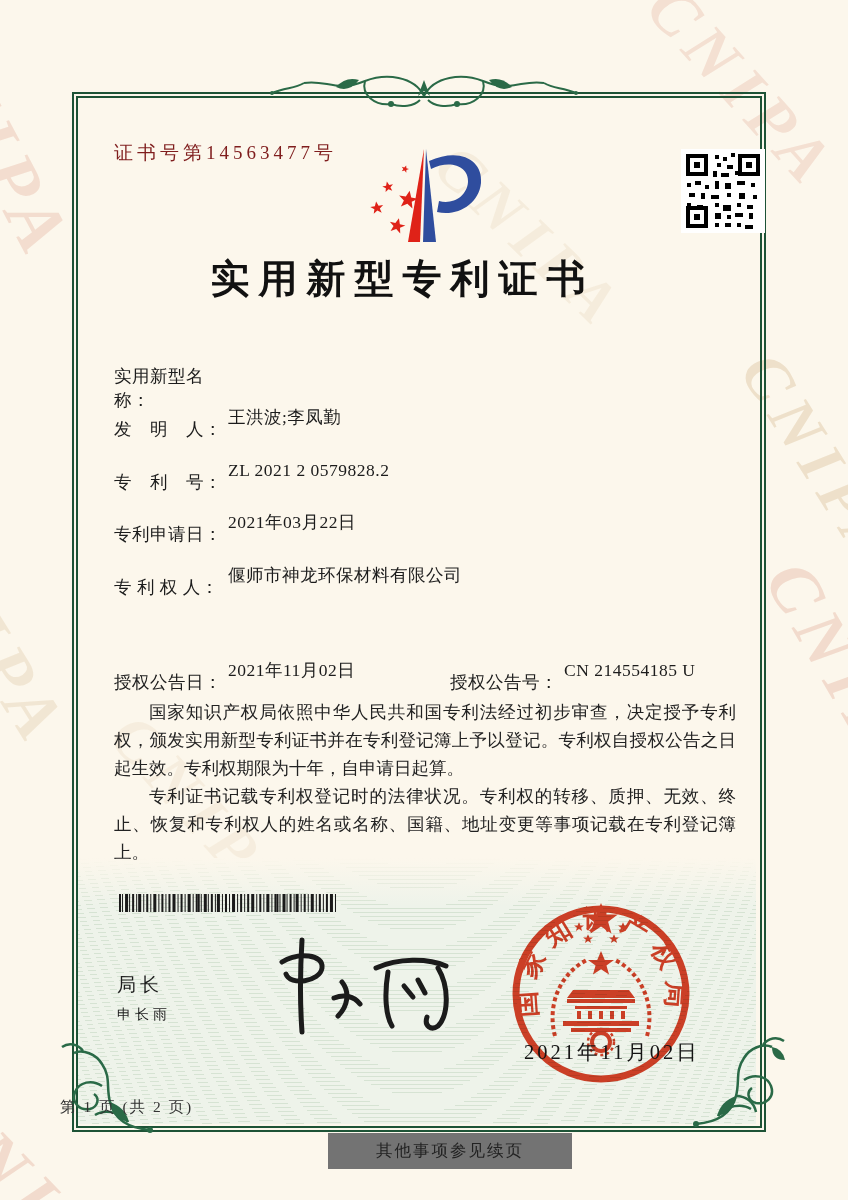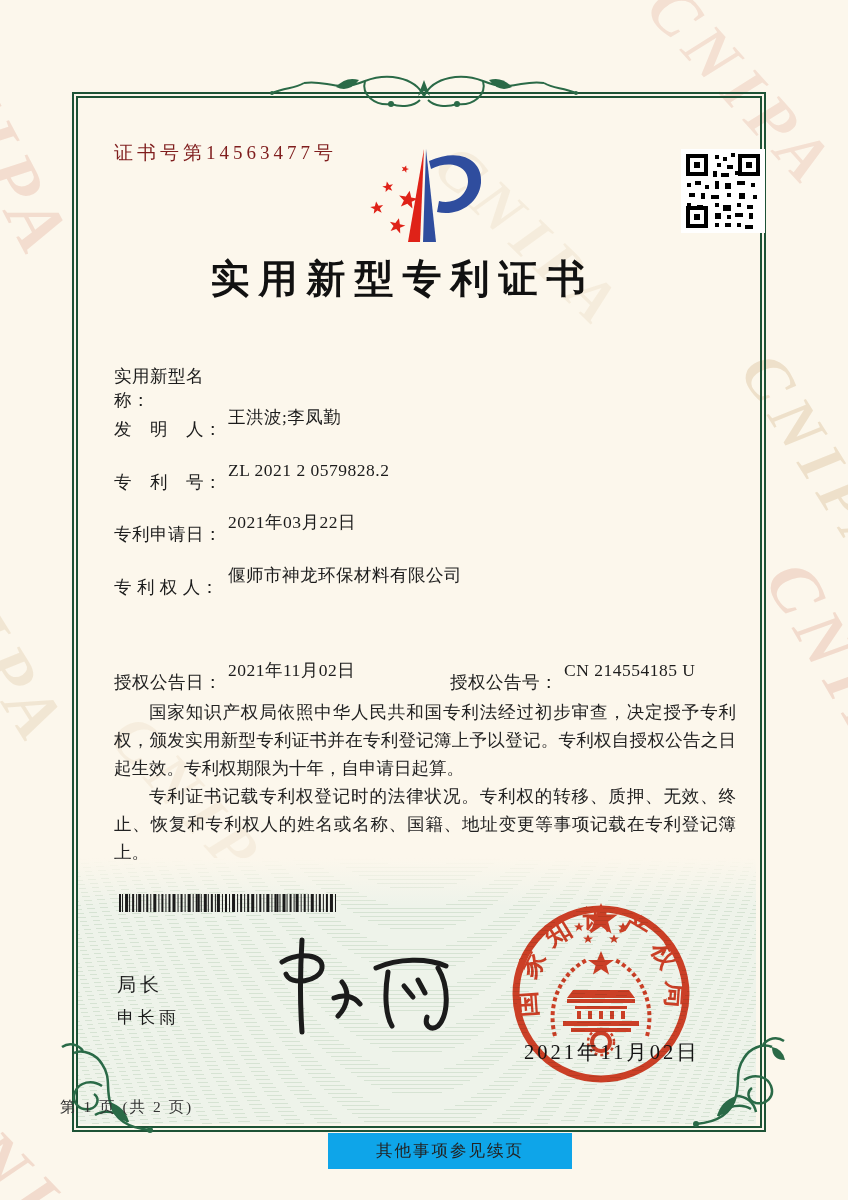--- a/index.html
+++ b/index.html
@@ -42,28 +42,28 @@
   .fvalue{letter-spacing:.5px;}
   .r1{top:352px}.r2{top:405px}.r3{top:458px}.r4{top:510px}.r5{top:563px}.r6{top:615px}.r7{top:658px}
   .gval1{flex:0 0 222px;}
   
   .body-text{position:absolute;left:114px;top:698px;width:622px;font-size:17.5px;line-height:28px;
              text-align:justify;color:#222;}
   .body-text p{margin:0;text-indent:2em;}
   
   .barcode{position:absolute;left:119px;top:894px;width:218px;height:18px;}
   .signer-title{position:absolute;left:117px;top:972px;font-size:19px;letter-spacing:4px;}
-  .signer-name{position:absolute;left:117px;top:1006px;font-size:17px;letter-spacing:4px;}
+  .signer-name{position:absolute;left:117px;top:1006px;font-size:14px;letter-spacing:4px;}
   .signature{position:absolute;left:242px;top:928px;width:210px;height:112px;}
   .seal{position:absolute;left:509px;top:902px;width:184px;height:184px;mix-blend-mode:multiply;opacity:.96;}
   .seal-date{position:absolute;left:524px;top:1038px;font-size:20.5px;letter-spacing:3px;color:#141414;
              white-space:nowrap;}
   .page-num{position:absolute;left:60px;top:1097px;width:690px;text-align:left;font-size:15.5px;
             letter-spacing:2px;color:#333;}
-  .foot-note{position:absolute;left:328px;top:1133px;width:244px;height:36px;background:#0ea5e9;
+  .foot-note{position:absolute;left:328px;top:1133px;width:244px;height:36px;background:#737373;
              text-align:center;font-size:16.5px;letter-spacing:2px;line-height:36px;color:#222;}
 </style>
 </head>
 <body>
 
 <div class="page">
 
   <span class="wm wm1">CNIPA</span>
   <span class="wm wm2">CNIPA</span>
   <span class="wm wm3 tan">CNIPA</span>

